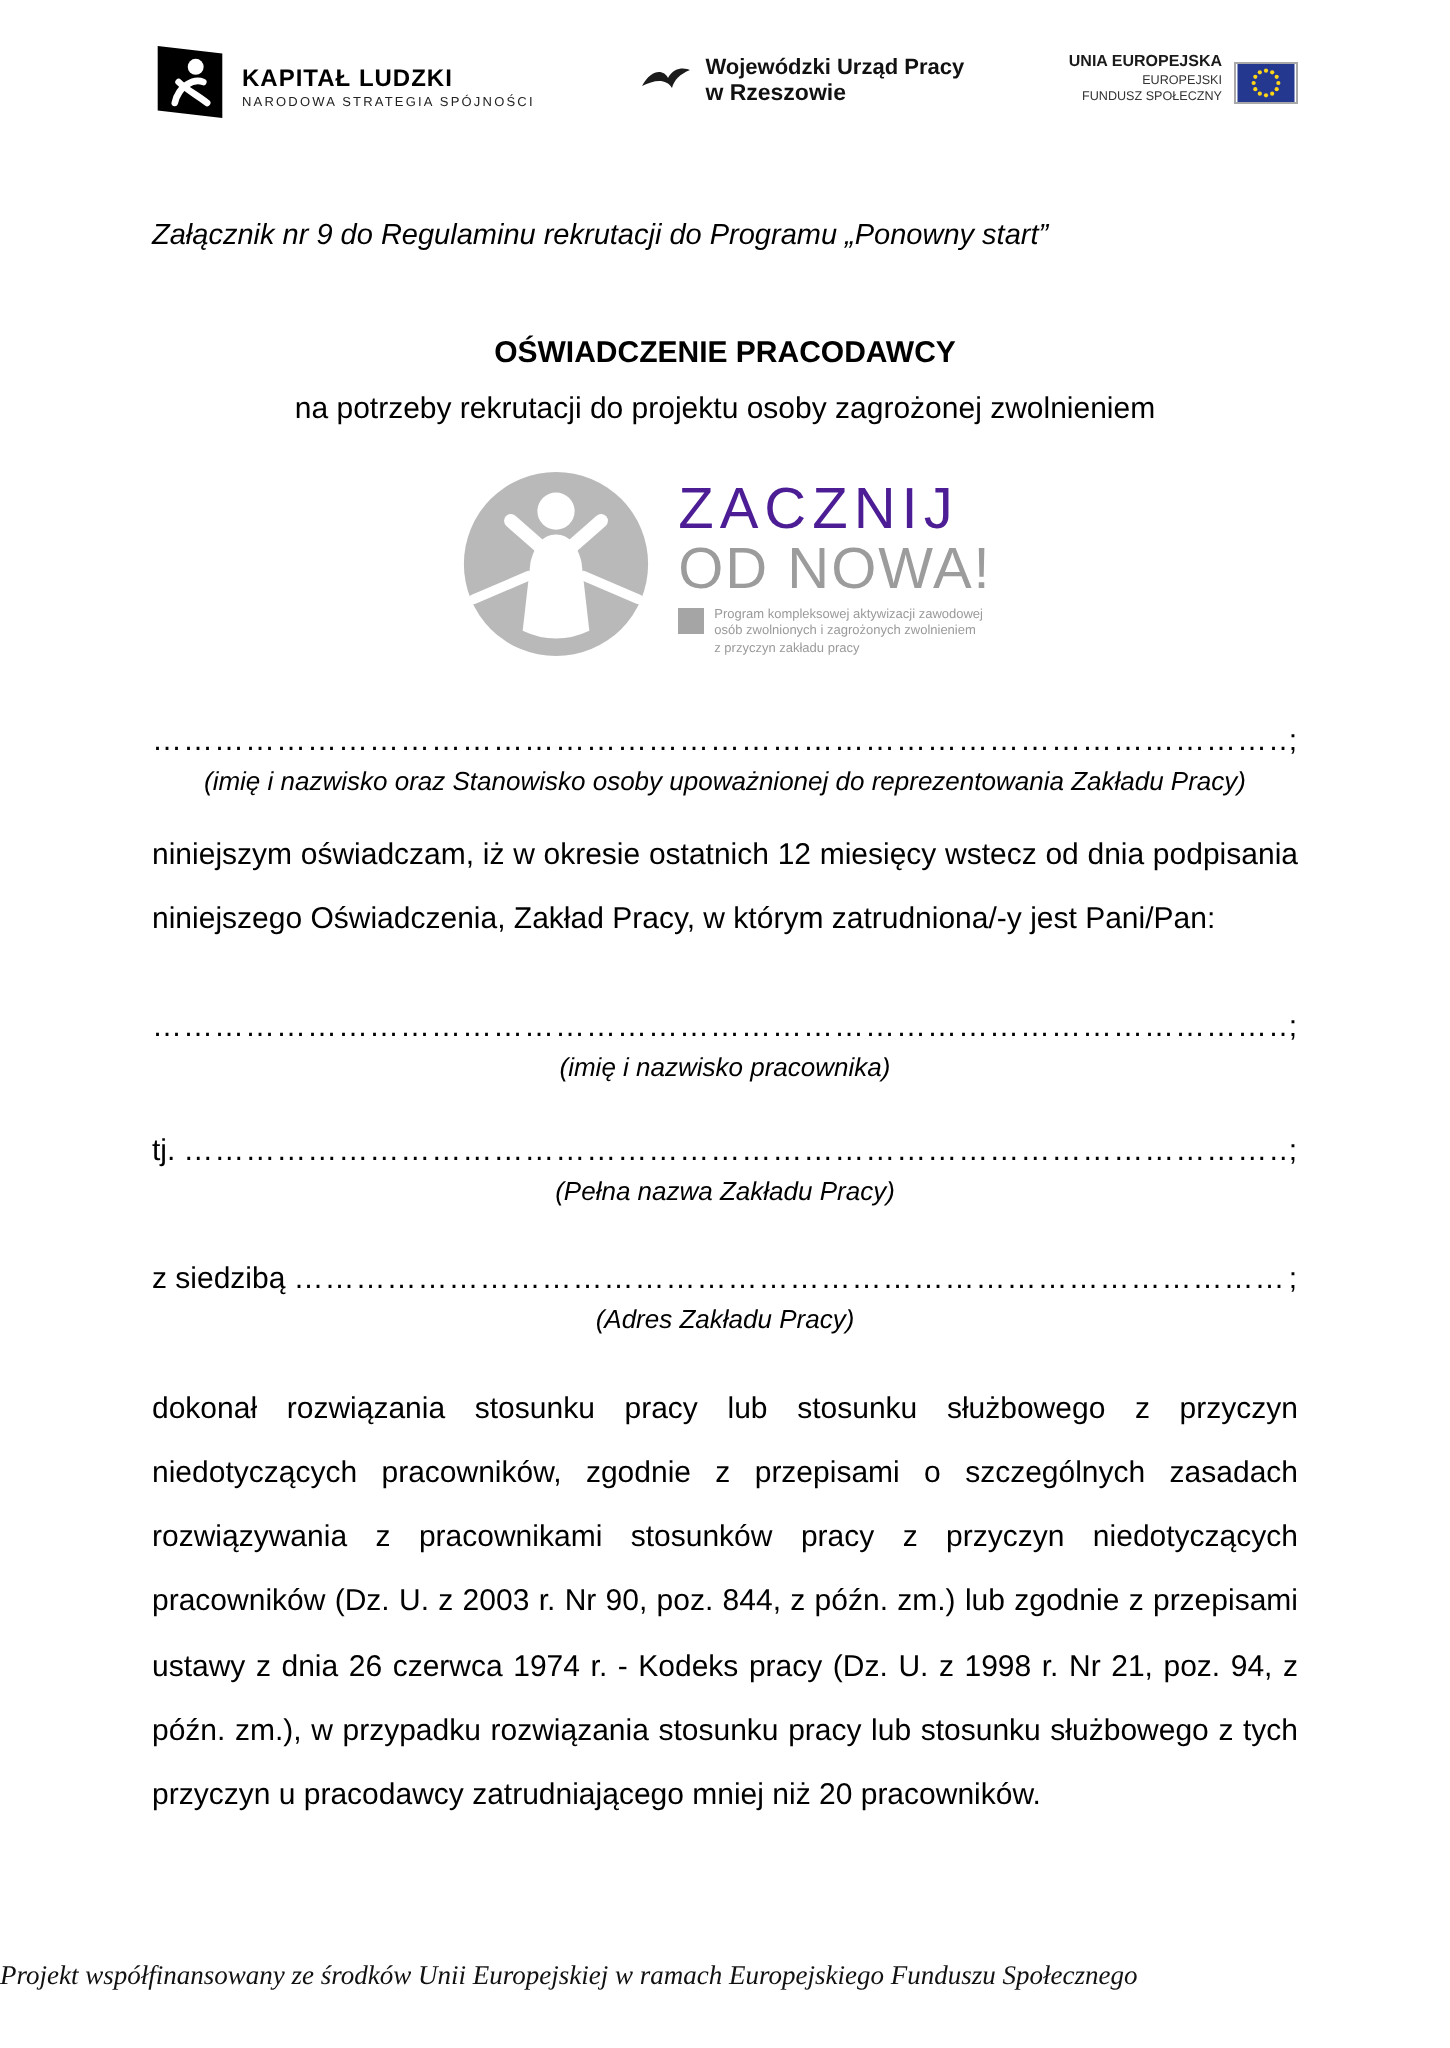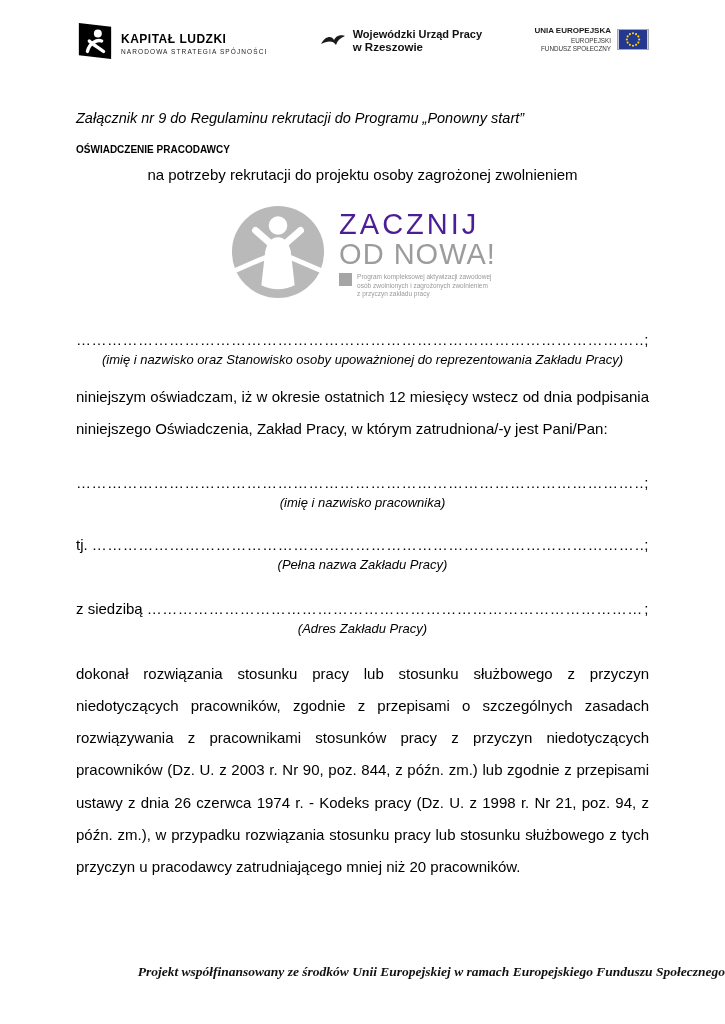--- a/index.html
+++ b/index.html
@@ -19,38 +19,38 @@
     height:48px;
   }
   .logo-kl { display:flex; align-items:center; gap:7px; }
   .kl-title { font-size:12px; font-weight:bold; letter-spacing:.5px; color:#000; }
   .kl-sub   { font-size:6.5px; letter-spacing:1.1px; color:#222; margin-top:2px; }
 
   .logo-wup { display:flex; align-items:center; gap:7px; margin-top:6px; }
   .wup-l1 { font-size:11px; font-weight:600; color:#111; }
   .wup-l2 { font-size:11.5px; font-weight:bold; color:#111; margin-top:1px; }
 
-  .logo-eu { display:flex; align-items:center; gap:6px; margin-top:4px; }
+  .logo-eu { display:flex; align-items:flex-end; gap:6px; margin-top:4px; }
   .eu-text { text-align:right; }
   .eu-l1 { font-size:8px; font-weight:bold; color:#1a1a1a; }
   .eu-l2 { font-size:6.3px; color:#333; margin-top:2px; }
   .eu-l3 { font-size:6.3px; color:#333; margin-top:1px; }
   .eu-flag { border:1px solid #a8a8a8; display:block; }
 
   
   .attachment {
     margin-top:40px;
     font-style:italic;
     font-size:14.5px;
   }
   .doc-title {
-    margin-top:18px;
-    text-align:left;
+    margin-top:42px;
+    text-align:center;
     font-weight:bold;
-    font-size:10px;
+    font-size:15px;
   }
   .doc-subtitle {
     margin-top:11px;
     text-align:center;
     font-weight:normal;
     font-size:15px;
   }
 
   
   .program-logo {
@@ -95,27 +95,26 @@
     font-size:15px;
     line-height:2.15;
   }
   .para-1 { margin-top:14px; }
   .para-2 { margin-top:22px; }
 
   
   .footer {
     position:absolute;
     left:0; right:0;
-    bottom:44px;
-    text-align:right;
+    bottom:28px;
+    text-align:left;
     font-family:"Liberation Serif", serif;
     font-style:italic;
     font-size:13.5px;
     color:#111;
-    font-weight:bold;
   }
 </style>
 </head>
 <body>
 
 <div class="page">
 
   <header class="logos">
 
     <div class="logo-kl">

